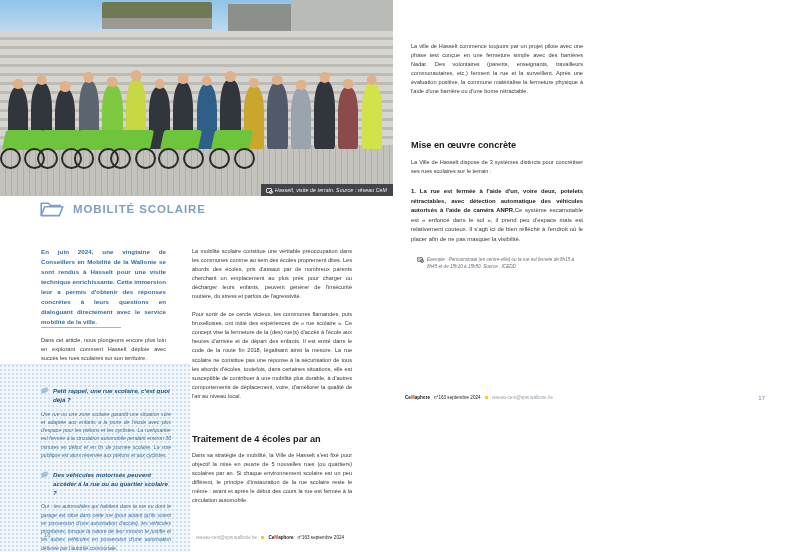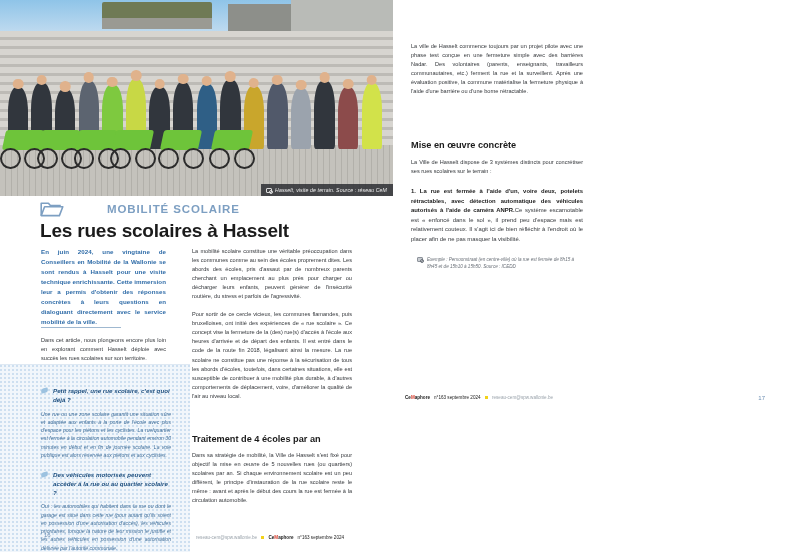--- a/index.html
+++ b/index.html
@@ -73,21 +73,21 @@
   .photo-caption em { font-style:italic; }
 
   
   .kicker {
     position:absolute; left:40px; top:200px;
     display:flex; align-items:center; gap:9px;
   }
   .folder-icon { width:24px; height:18px; position:relative; flex:none; }
   .folder-icon svg { display:block; }
   .kicker-text {
-    color:#7d9fc2; font-size:11.5px; font-weight:bold; letter-spacing:.9px;margin-left:34px;
+    color:#7d9fc2; font-size:11.5px; font-weight:bold; letter-spacing:.9px;
   }
   .headline {
     position:absolute; left:40px; top:220px;
     font-size:19px; color:#1b1b1b; letter-spacing:-.2px; white-space:nowrap;
   }
   .headline .strong { font-weight:bold; }
 
   
   .lead {
     position:absolute; left:41px; top:247px; width:125px;
@@ -305,21 +305,20 @@
     <div class="kicker">
       <span class="folder-icon">
         <svg width="24" height="18" viewBox="0 0 24 18" fill="none" stroke="#7d9fc2" stroke-width="1.6" stroke-linejoin="round">
           <path d="M1.2 15.6V3.2h7.2l2 2.4h10.4"></path>
           <path d="M1.2 15.6 4.6 6.8h18.2l-3.4 8.8z"></path>
         </svg>
       </span>
       <span class="kicker-text">MOBILITÉ SCOLAIRE</span>
     </div>
 
-    <h1 class="headline"><span>Les </span><span class="strong">rues scolaires</span><span> à Hasselt</span></h1>
 
     <p class="lead">En juin 2024, une vingtaine de Conseillers en Mobilité de la Wallonie se sont rendus à Hasselt pour une visite technique enrichissante. Cette immersion leur a permis d'obtenir des réponses concrètes à leurs questions en dialoguant directement avec le service mobilité de la ville.</p>
     <div class="rule"></div>
     <p class="lead2">Dans cet article, nous plongeons encore plus loin en explorant comment Hasselt déploie avec succès les rues scolaires sur son territoire.</p>
 
     <div class="colmid">
       <p>La mobilité scolaire constitue une véritable préoccupation dans les communes comme au sein des écoles proprement dites. Les abords des écoles, pris d'assaut par de nombreux parents cherchant un emplacement au plus près pour charger ou décharger leurs enfants, peuvent générer de l'insécurité routière, du stress et parfois de l'agressivité.</p>
       <p>Pour sortir de ce cercle vicieux, les communes flamandes, puis bruxelloises, ont initié des expériences de « rue scolaire ». Ce concept vise la fermeture de la (des) rue(s) d'accès à l'école aux heures d'arrivée et de départ des enfants. Il est entré dans le code de la route fin 2018, légalisant ainsi la mesure. La rue scolaire ne constitue pas une réponse à la sécurisation de tous les abords d'écoles, toutefois, dans certaines situations, elle est susceptible de contribuer à une mobilité plus durable, à d'autres comportements de déplacement, voire, d'améliorer la qualité de l'air au niveau local.</p>
     </div>
 

